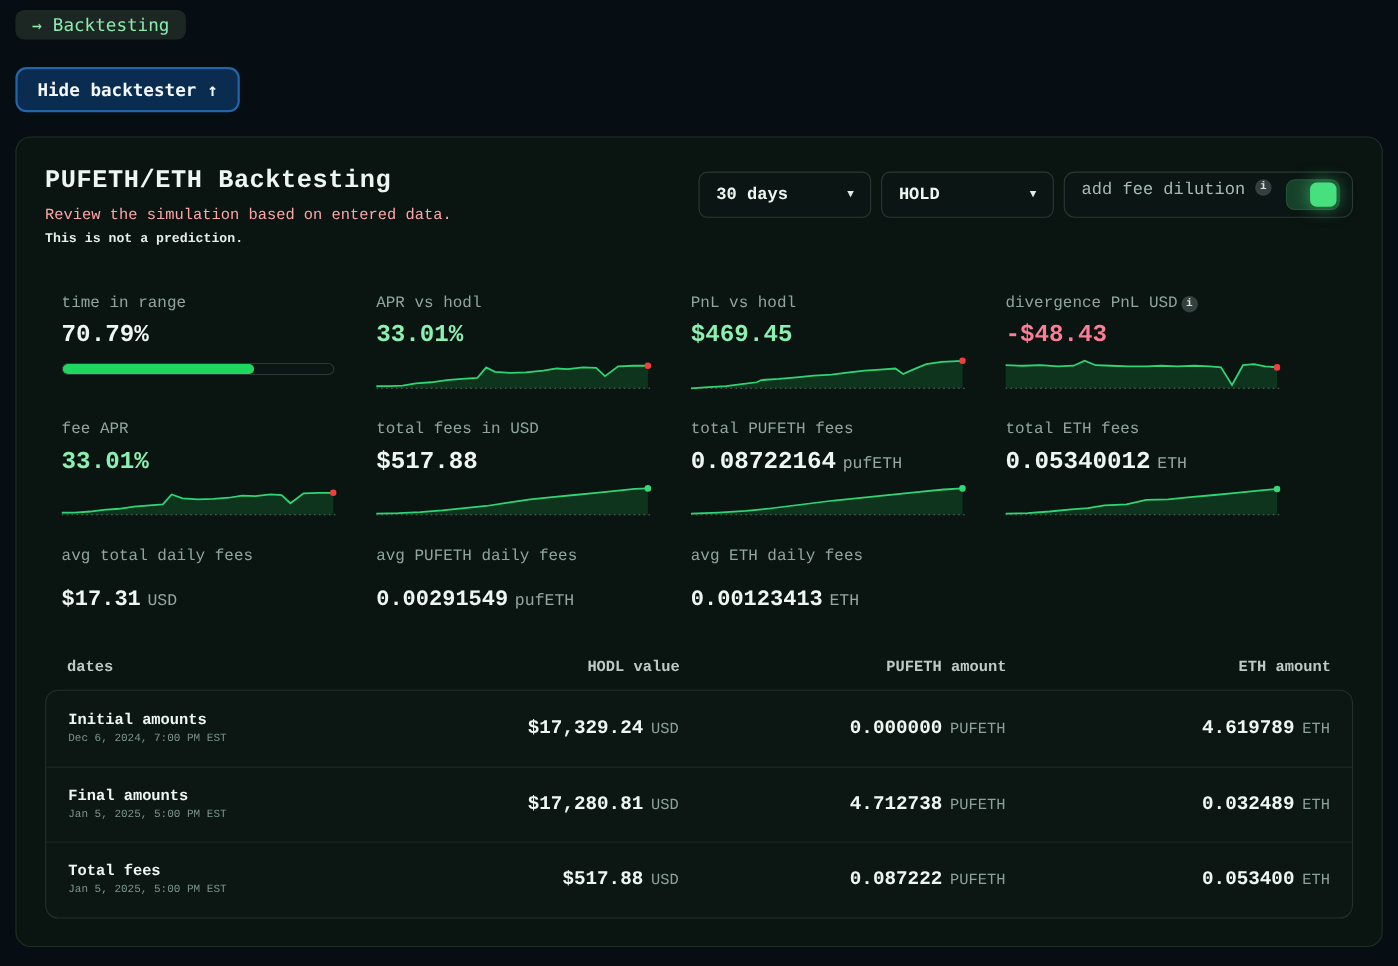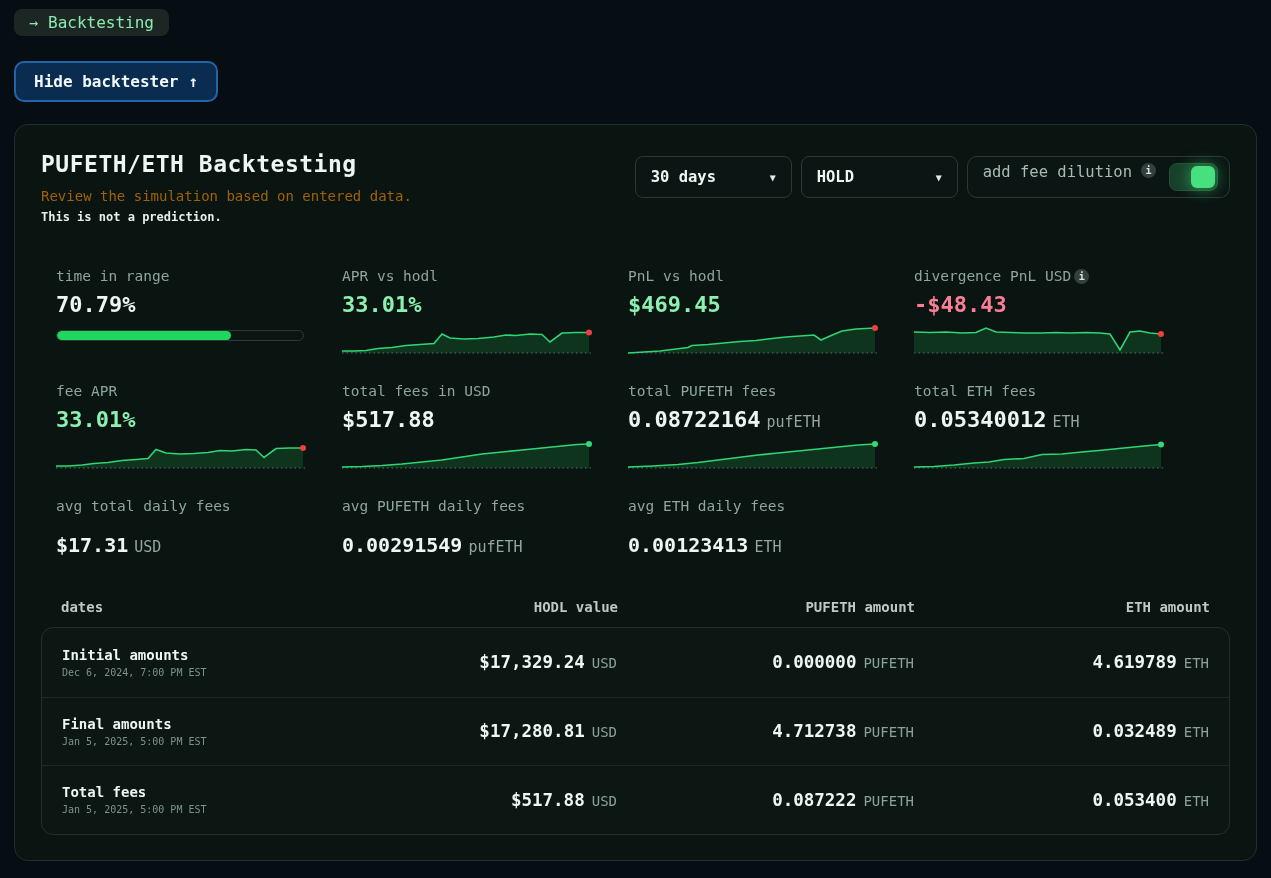--- a/index.html
+++ b/index.html
@@ -27,24 +27,25 @@
     font-family: inherit; cursor: pointer;
   }
   
   .card {
     margin: 22px 14px 0 14px;
     width: 1243px; height: 737px;
     background: #0a1411;
     border: 1px solid #203029;
     border-radius: 14px;
     padding: 26px;
+    font-family: Liberation Mono, monospace;
   }
   .card-header { display: flex; justify-content: space-between; align-items: flex-start; }
   .card-title { font-size: 23px; font-weight: bold; color: #eef6f2; letter-spacing: 0.5px; }
-  .card-sub { margin-top: 11px; font-size: 14px; color: #a16207; }
+  .card-sub { margin-top: 11px; font-size: 14px; color: #fca5a5; }
   .card-sub-bold { margin-top: 6px; font-size: 12px; font-weight: bold; color: #e3efe9; }
   
   .controls { display: flex; gap: 9px; align-items: stretch; margin-top: 5px; }
   .select {
     display: flex; align-items: center; justify-content: space-between;
     min-width: 157px; padding: 8px 15px;
     background: #0b1513; border: 1px solid #2b3934; border-radius: 8px;
     font-size: 15.5px; font-weight: bold; color: #eef6f2; cursor: pointer;
   }
   .select .caret { font-size: 10px; color: #e2ece7; margin-left: 24px; }

